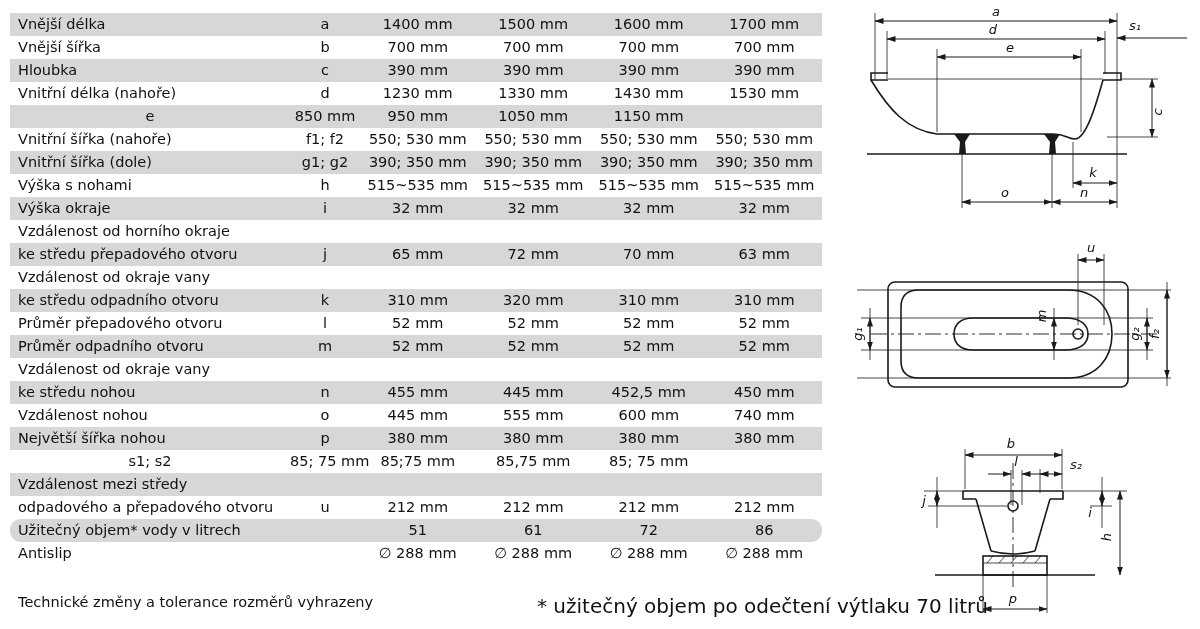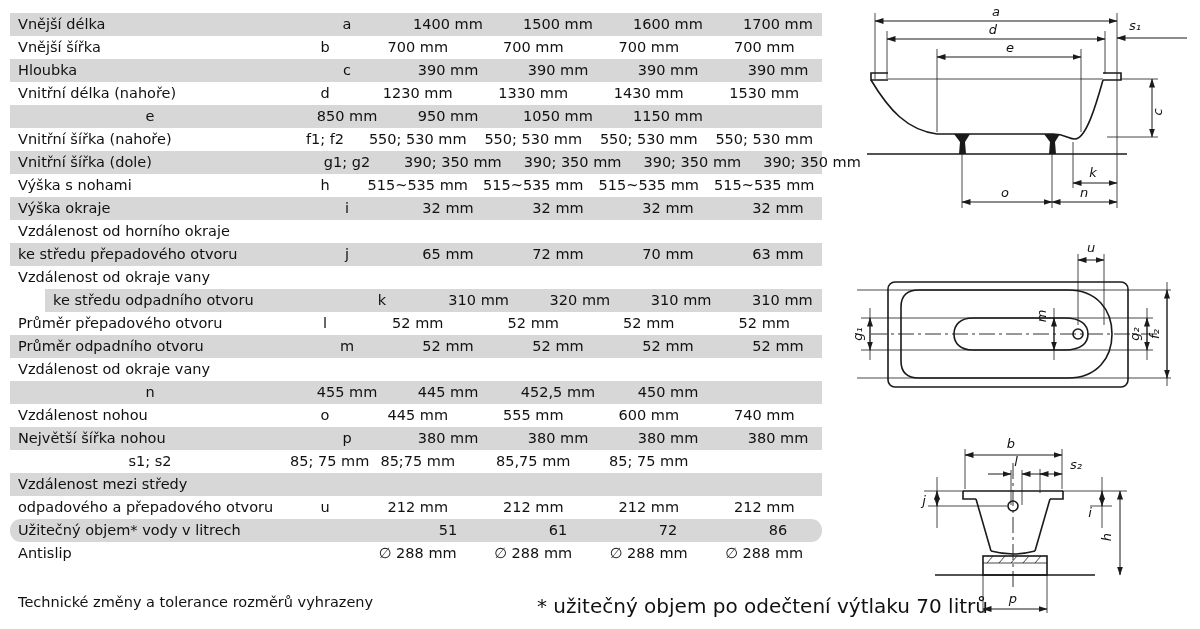--- a/index.html
+++ b/index.html
@@ -8,21 +8,21 @@
     background:#ffffff;color:#111;
     font-family:"DejaVu Sans",sans-serif;
   }
   .spec-table{position:absolute;left:10px;top:13px;width:812px;}
   .thead,.row{
     display:grid;
     grid-template-columns:280px 70px repeat(4,1fr);
     height:23px;align-items:center;
     font-size:14.5px;line-height:23px;white-space:nowrap;
   }
-  .row.shaded{background:#d7d7d7;gap:22px;}
+  .row.shaded{background:#d7d7d7;}
   .lbl{padding-left:8px;text-align:left;}
   .ltr{text-align:center;}
   .val{text-align:center;}
   .thead .val{font-size:15px;}
   .footnote-left{position:absolute;left:18px;top:594px;font-size:14.5px;}
   .footnote-right{position:absolute;left:537px;top:594px;font-size:20px;}
   .diag{position:absolute;}
   .diag .outline{fill:none;stroke:#1a1a1a;stroke-width:1.6px;}
   .diag .thick{stroke:#1a1a1a;stroke-width:1.3px;}
   .diag .dim{fill:none;stroke:#1a1a1a;stroke-width:1px;}
@@ -124,21 +124,21 @@
         <span class="val">63 mm</span>
       </div>
       <div class="row">
         <span class="lbl">Vzdálenost od okraje vany</span>
         <span class="ltr"></span>
         <span class="val"></span>
         <span class="val"></span>
         <span class="val"></span>
         <span class="val"></span>
       </div>
-      <div class="row shaded" style="background-color: rgb(215, 215, 215); margin-left: 35px;">
+      <div class="row shaded" style="background-color: rgb(215, 215, 215);">
         <span class="lbl">ke středu odpadního otvoru</span>
         <span class="ltr">k</span>
         <span class="val">310 mm</span>
         <span class="val">320 mm</span>
         <span class="val">310 mm</span>
         <span class="val">310 mm</span>
       </div>
       <div class="row">
         <span class="lbl">Průměr přepadového otvoru</span>
         <span class="ltr">l</span>
@@ -157,20 +157,21 @@
       </div>
       <div class="row">
         <span class="lbl">Vzdálenost od okraje vany</span>
         <span class="ltr"></span>
         <span class="val"></span>
         <span class="val"></span>
         <span class="val"></span>
         <span class="val"></span>
       </div>
       <div class="row shaded" style="background-color: rgb(215, 215, 215);">
+        <span class="lbl">ke středu nohou</span>
         <span class="ltr">n</span>
         <span class="val">455 mm</span>
         <span class="val">445 mm</span>
         <span class="val">452,5 mm</span>
         <span class="val">450 mm</span>
       </div>
       <div class="row">
         <span class="lbl">Vzdálenost nohou</span>
         <span class="ltr">o</span>
         <span class="val">445 mm</span>

